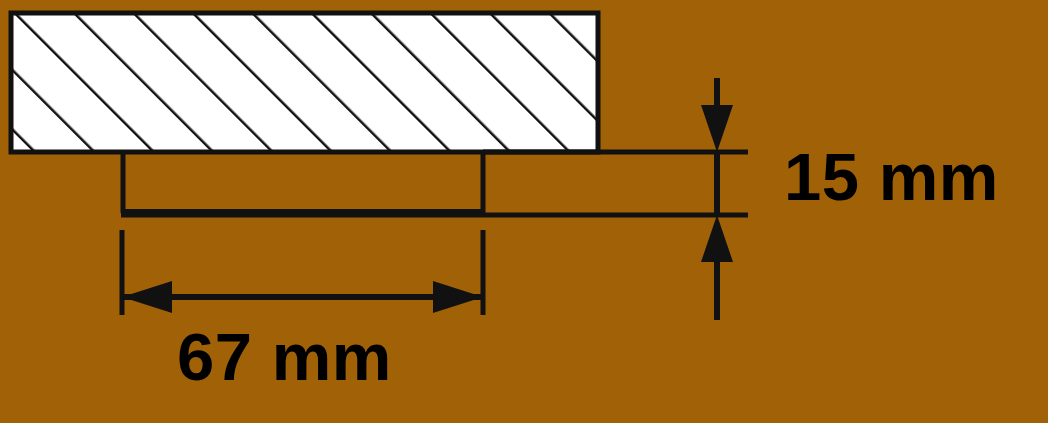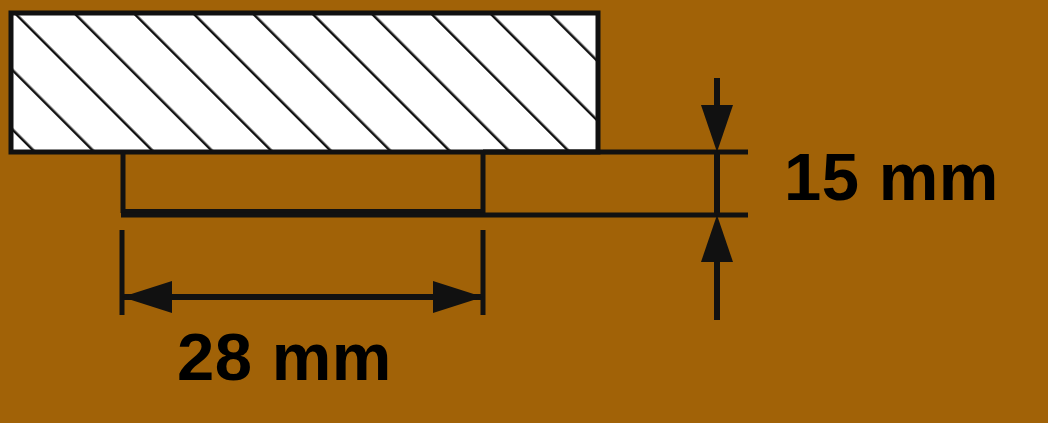--- a/index.html
+++ b/index.html
@@ -113,15 +113,15 @@
 
       <polygon points="122,297 172,281 172,313" fill="#111111"></polygon>
 
       <polygon points="483,297 433,281 433,313" fill="#111111"></polygon>
     </g>
 
   </svg>
 
   <div class="dim-text" id="label-height">15 mm</div>
 
-  <div class="dim-text" id="label-width">28 mm</div>
+  <div class="dim-text" id="label-width">67 mm</div>
 
 </div>
 
 </body></html>

